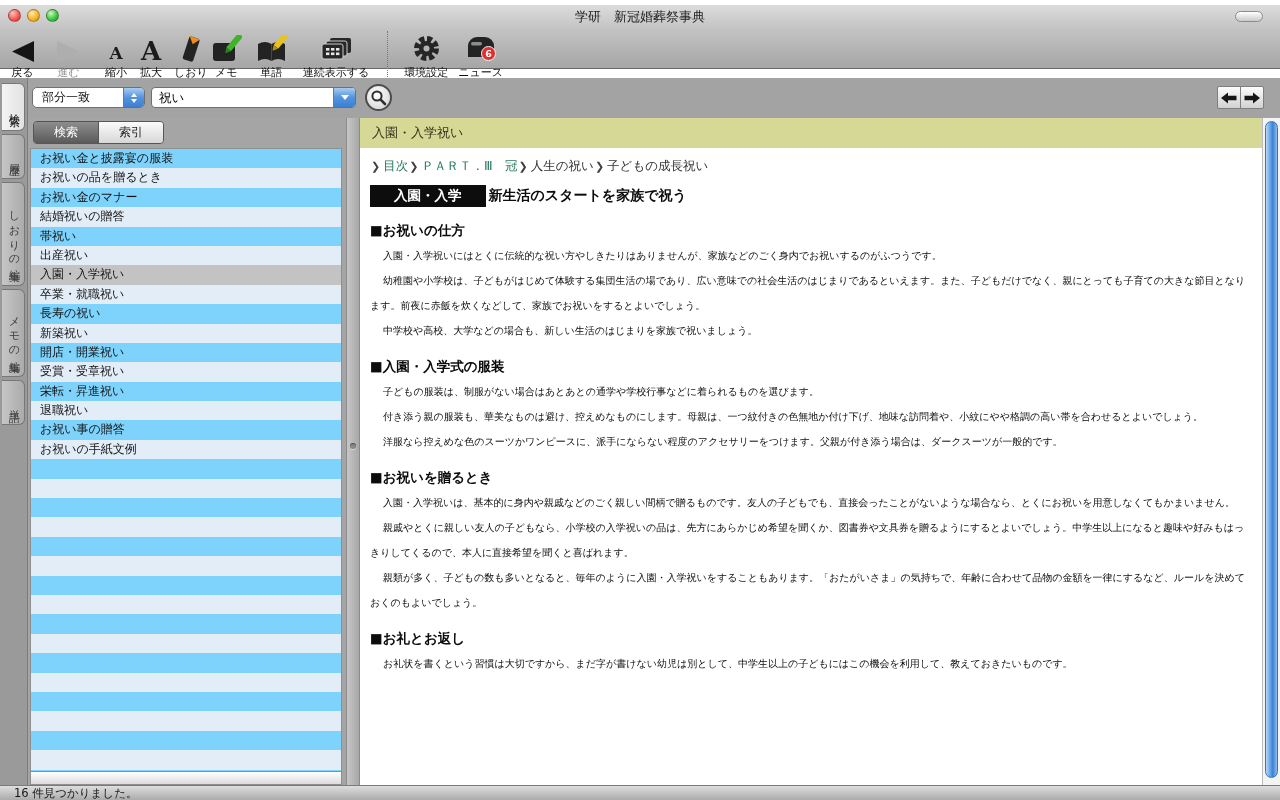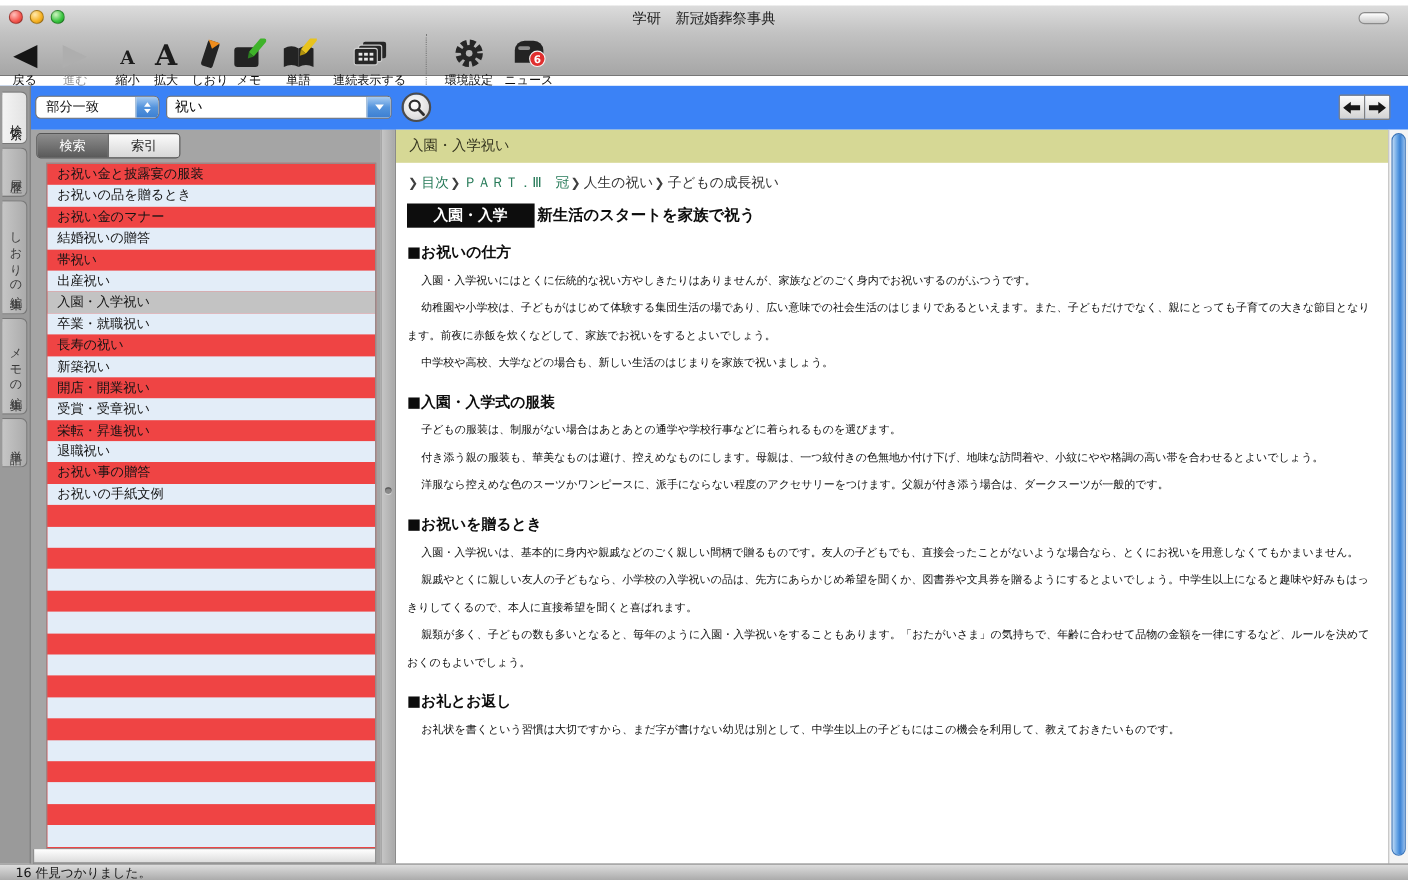--- a/index.html
+++ b/index.html
@@ -27,21 +27,21 @@
          height:50px;margin-top:3px;}
   .ticon{height:33px;display:flex;align-items:flex-end;justify-content:center;}
   .tlabel{font-size:11px;color:#0e0e0e;white-space:nowrap;margin-top:1px;}
   .titem.disabled .tlabel{color:#8e8e8e;}
   .glyphA{font-family:"DejaVu Serif",serif;font-weight:bold;color:#1c1c1c;line-height:1;}
   .glyphA.small{font-size:17px;padding-bottom:2px;}
   .glyphA.big{font-size:26px;}
   .tsep{height:46px;margin:4px 16px 0 18px;border-left:1px dotted #787878;width:0;}
 
   
-  .searchrow{position:absolute;top:78px;left:0;right:0;height:40px;background:#3b82f6;font-family:Liberation Serif, serif;}
+  .searchrow{position:absolute;top:78px;left:0;right:0;height:40px;background:#a3a3a3;}
   .popup{position:absolute;left:32px;top:9px;width:113px;height:21px;background:#fff;
          border:1px solid #6f6f6f;border-radius:5px;font-size:12px;line-height:19px;
          padding-left:9px;box-sizing:border-box;color:#111;}
   .popup .cap{position:absolute;right:0;top:0;bottom:0;width:20px;border-radius:0 4px 4px 0;
          background:linear-gradient(#a8ccf2,#5494dd 50%,#3c7fd2);display:flex;flex-direction:column;
          align-items:center;justify-content:center;border-left:1px solid #4e7fb6;}
   .tri-up{width:0;height:0;border-left:3.5px solid transparent;border-right:3.5px solid transparent;
           border-bottom:4.5px solid #fff;margin-bottom:2px;}
   .tri-down{width:0;height:0;border-left:3.5px solid transparent;border-right:3.5px solid transparent;
           border-top:4.5px solid #fff;}
@@ -76,22 +76,22 @@
   .vt5{top:302px;height:45px;}
 
   
   .sidebar{position:absolute;left:28px;top:118px;width:318px;bottom:15px;background:#a5a5a5;}
   .segmented{position:absolute;left:5px;top:3px;display:flex;height:21px;border:1px solid #565656;
         border-radius:4px;overflow:hidden;}
   .seg{width:64px;text-align:center;font-size:12px;line-height:21px;color:#1f1f1f;
         background:linear-gradient(#fbfbfb,#d7d7d7);}
   .seg.first{border-right:1px solid #565656;}
   .seg.active{background:linear-gradient(#8d8d8d,#5a5a5a);color:#fff;}
-  .list{position:absolute;left:2px;right:4px;top:30px;bottom:13px;background:#ef4444;
-        border:1px solid #8f8f8f;box-sizing:border-box;overflow:hidden;margin-left:12px;}
+  .list{position:absolute;left:2px;right:4px;top:30px;bottom:13px;background:#7dd3fc;
+        border:1px solid #8f8f8f;box-sizing:border-box;overflow:hidden;}
   .row{height:19.4px;font-size:12px;line-height:19.4px;color:#141414;padding-left:9px;
        white-space:nowrap;overflow:hidden;}
   .row:nth-child(even){background:#e3edf8;}
   .row.selected{background:#c3c3c3;}
   .hscroll{position:absolute;left:2px;right:4px;bottom:0;height:13px;
        background:linear-gradient(#ffffff,#dcdcdc);border:1px solid #8f8f8f;border-top:none;box-sizing:border-box;}
 
   
   .divider{position:absolute;left:346px;width:14px;top:118px;bottom:15px;
        background:linear-gradient(90deg,#c6c6c6,#a8a8a8);border-left:1px solid #8b8b8b;

